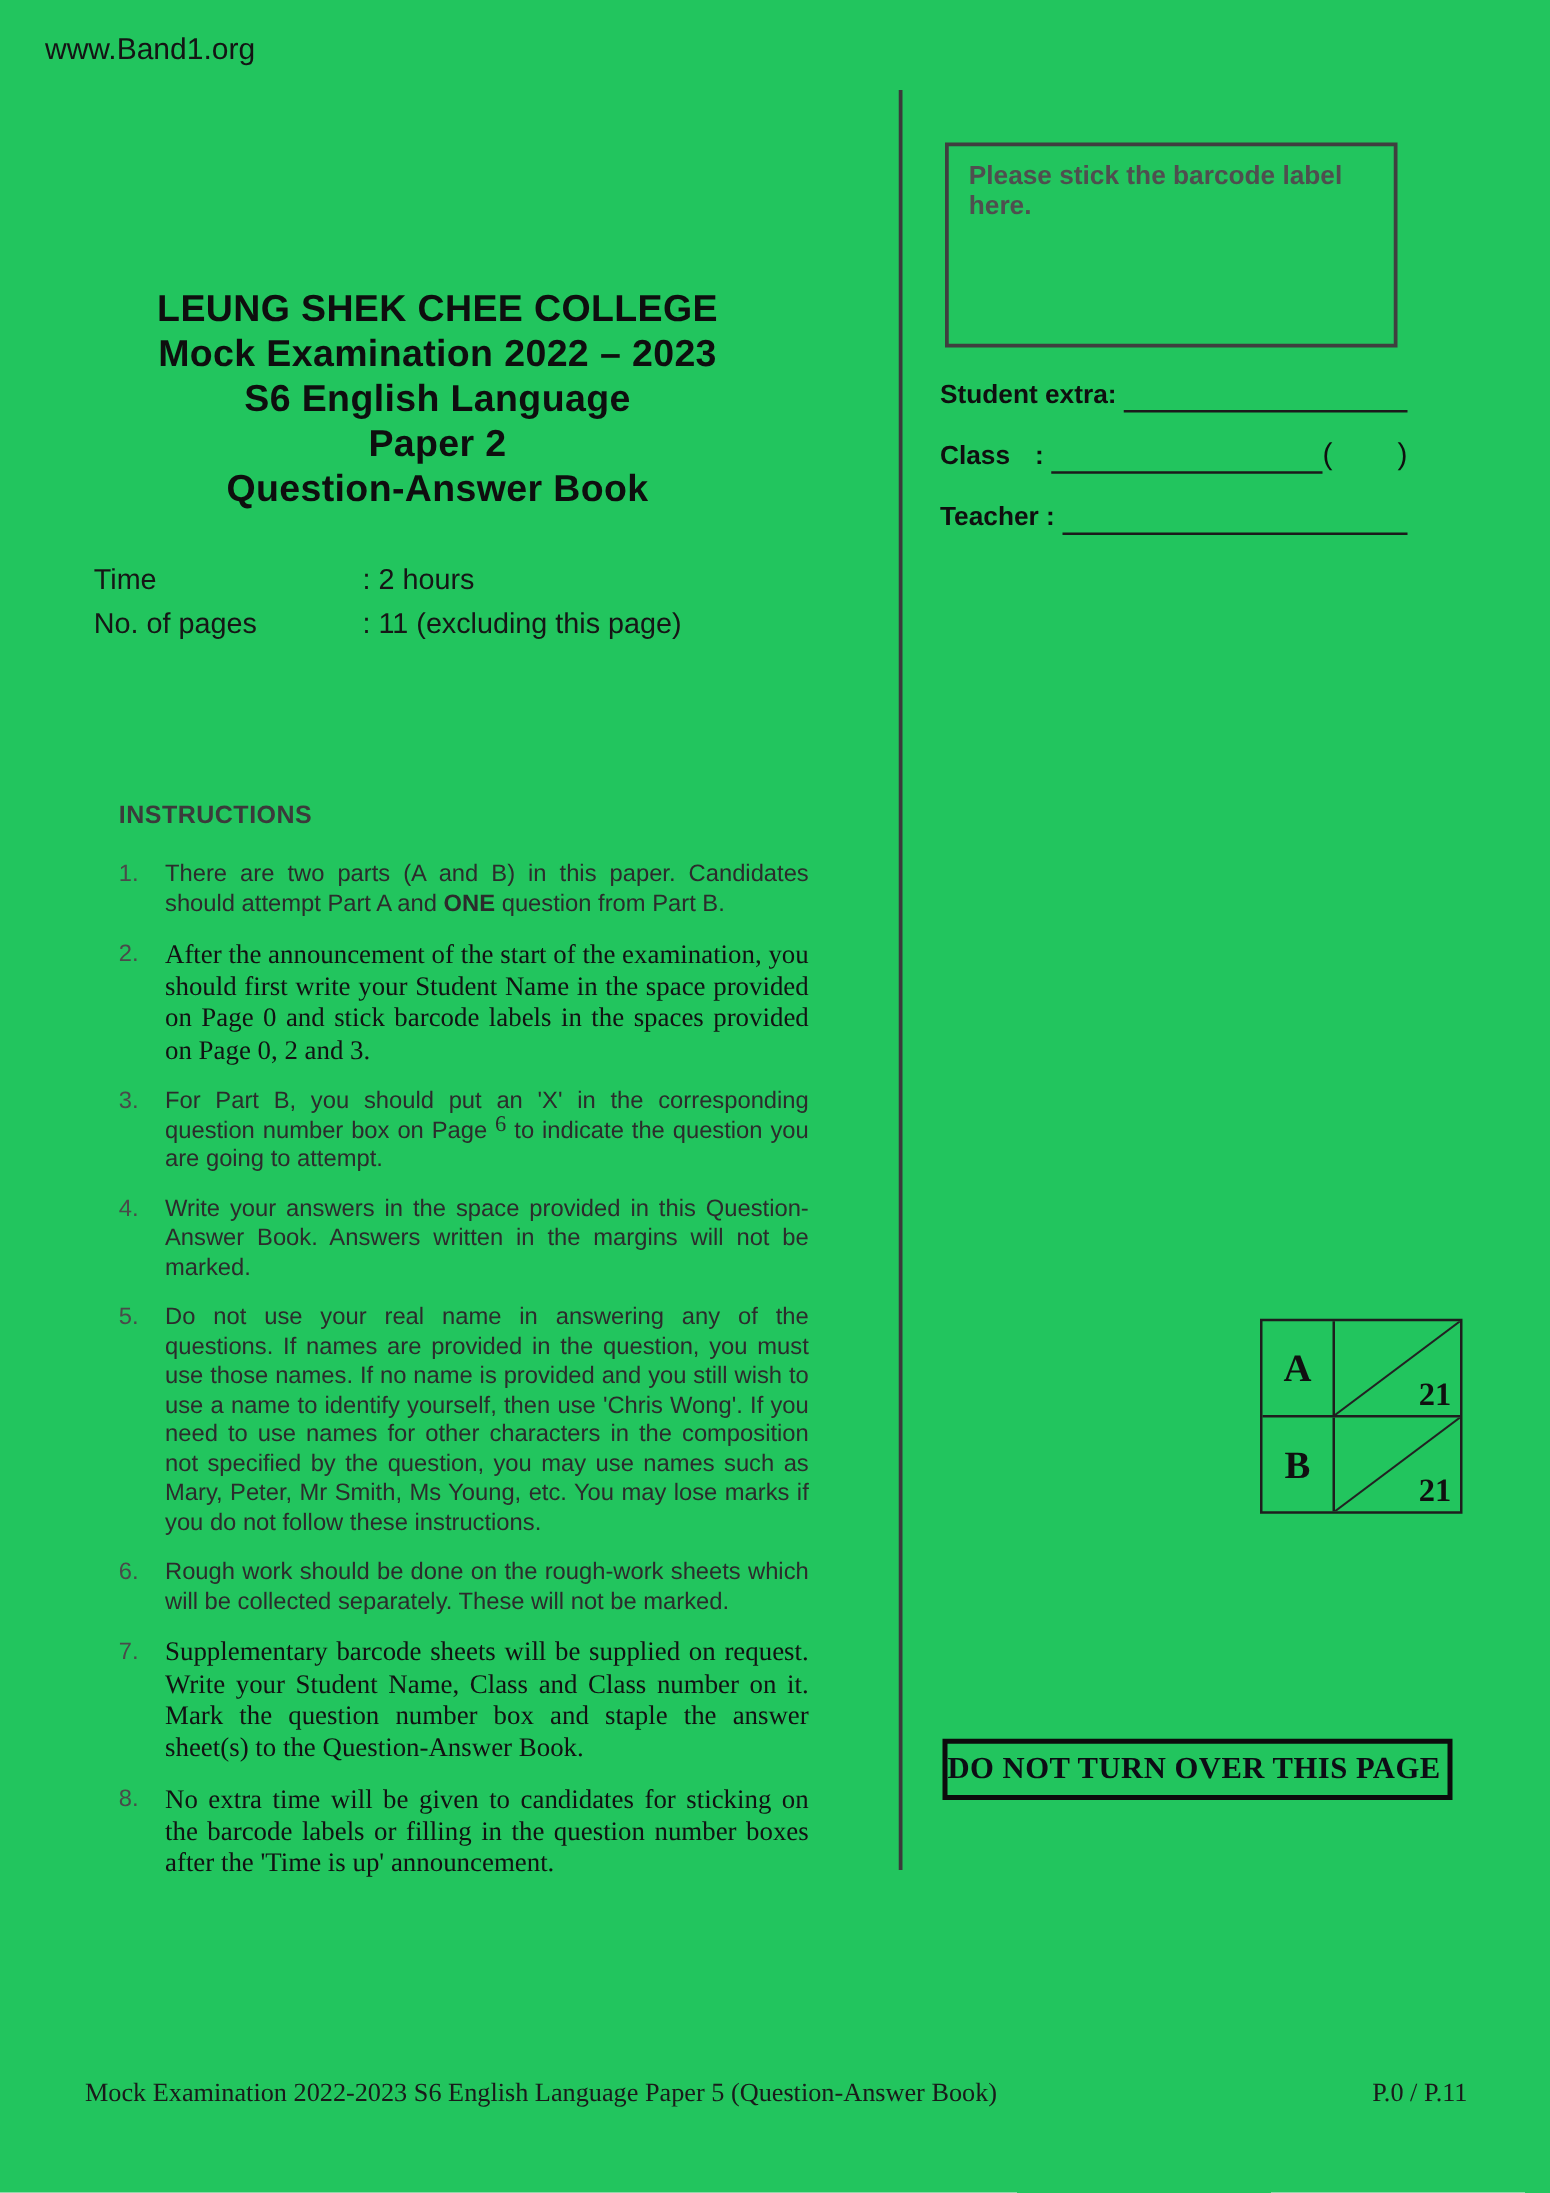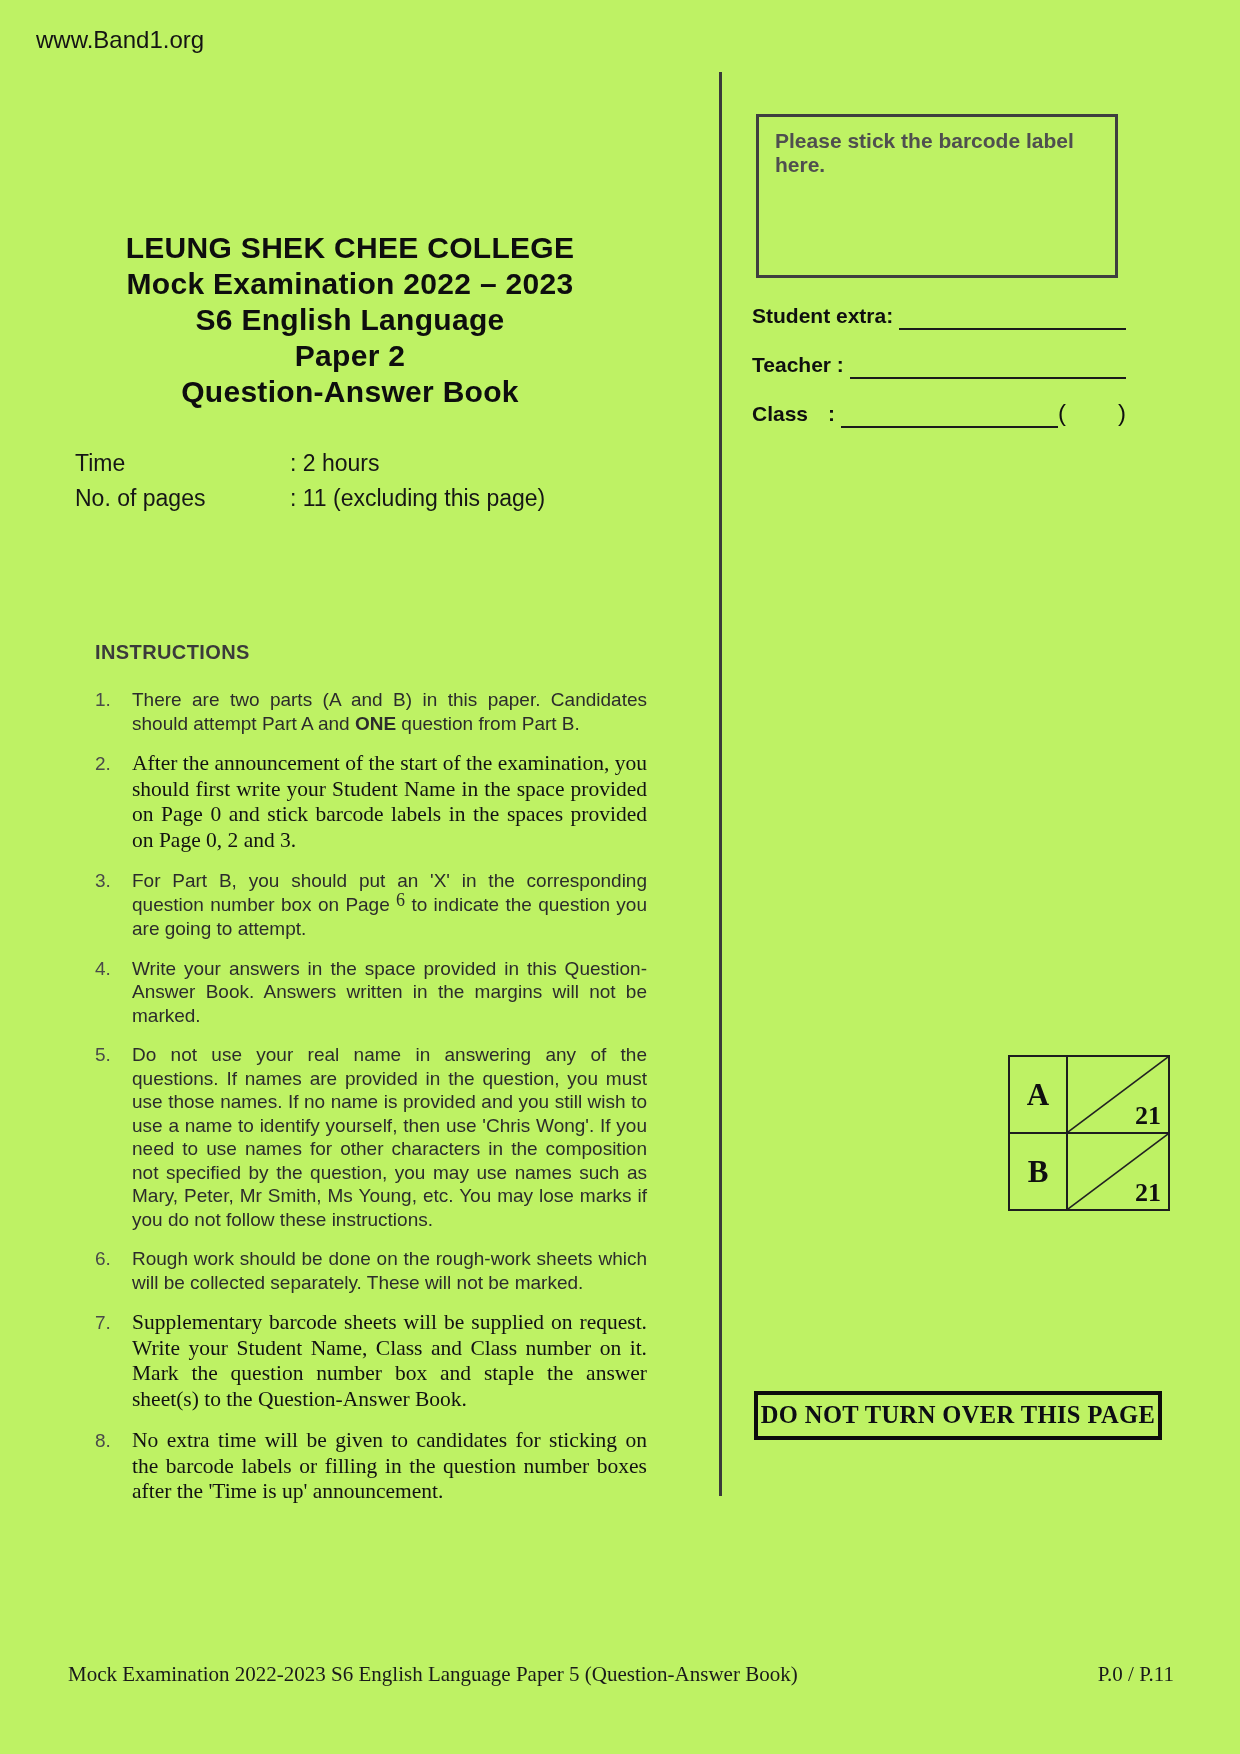--- a/index.html
+++ b/index.html
@@ -1,19 +1,19 @@
 <!DOCTYPE html>
 <html><head>
 <meta charset="utf-8">
 <style>
   html,body{margin:0;padding:0;background:#e8e8e8;}
   .page{
     position:relative;
     width:1240px;height:1754px;
-    background:#bef264;
+    background:#22c55e;
     margin:0 auto;
     overflow:hidden;
     font-family:"Liberation Sans",sans-serif;
     color:#1c1c1c;
   }
 
   .site-url{
     position:absolute;left:36px;top:26px;
     font-size:24px;color:#141414;
   }
@@ -89,21 +89,21 @@
   .marks-max{
     position:absolute;right:7px;bottom:1px;
     font-family:"Liberation Serif",serif;font-weight:bold;
     font-size:26px;color:#101010;
   }
 
   .warning-box{
     position:absolute;left:754px;top:1391px;width:400px;
     border:4px solid #0c0c0c;
     padding:5px 0 7px 0;
-    display:flex;flex-direction:row;align-items:flex-start;justify-content:center;
+    display:flex;flex-direction:column;align-items:flex-start;justify-content:center;
     font-family:"Liberation Serif",serif;font-weight:bold;
     font-size:24.5px;line-height:29px;color:#0d0d14;
     white-space:nowrap;letter-spacing:0.4px;gap:44px;
   }
 
   .footer{
     position:absolute;left:68px;top:1662px;width:1106px;
     display:flex;justify-content:space-between;
     font-family:"Liberation Serif",serif;
     font-size:21px;color:#1a1a1a;
@@ -175,33 +175,33 @@
 
   <div class="divider"></div>
 
   <div class="barcode-box">
     <div class="barcode-label">Please stick the barcode label here.</div>
   </div>
 
   <div class="fields">
     <div class="field-row">
       <span class="f-label">Student extra:</span>
-      <span class="f-line"></span>
-    </div>
-    <div class="field-row">
-      <span class="f-label">Teacher :</span>
       <span class="f-line"></span>
     </div>
     <div class="field-row">
       <span class="f-label">Class</span>
       <span class="f-colon">:</span>
       <span class="f-line"></span>
       <span class="f-paren">(</span>
       <span class="f-gap"></span>
       <span class="f-paren">)</span>
+    </div>
+    <div class="field-row">
+      <span class="f-label">Teacher :</span>
+      <span class="f-line"></span>
     </div>
   </div>
 
   <div class="marks-table">
       <div class="marks-row first">
         <div class="marks-part">A</div>
         <div class="marks-score">
           <svg width="100" height="75" viewBox="0 0 100 75">
             <line x1="0" y1="75" x2="100" y2="0" stroke="#222" stroke-width="1.6"></line>
           </svg>

